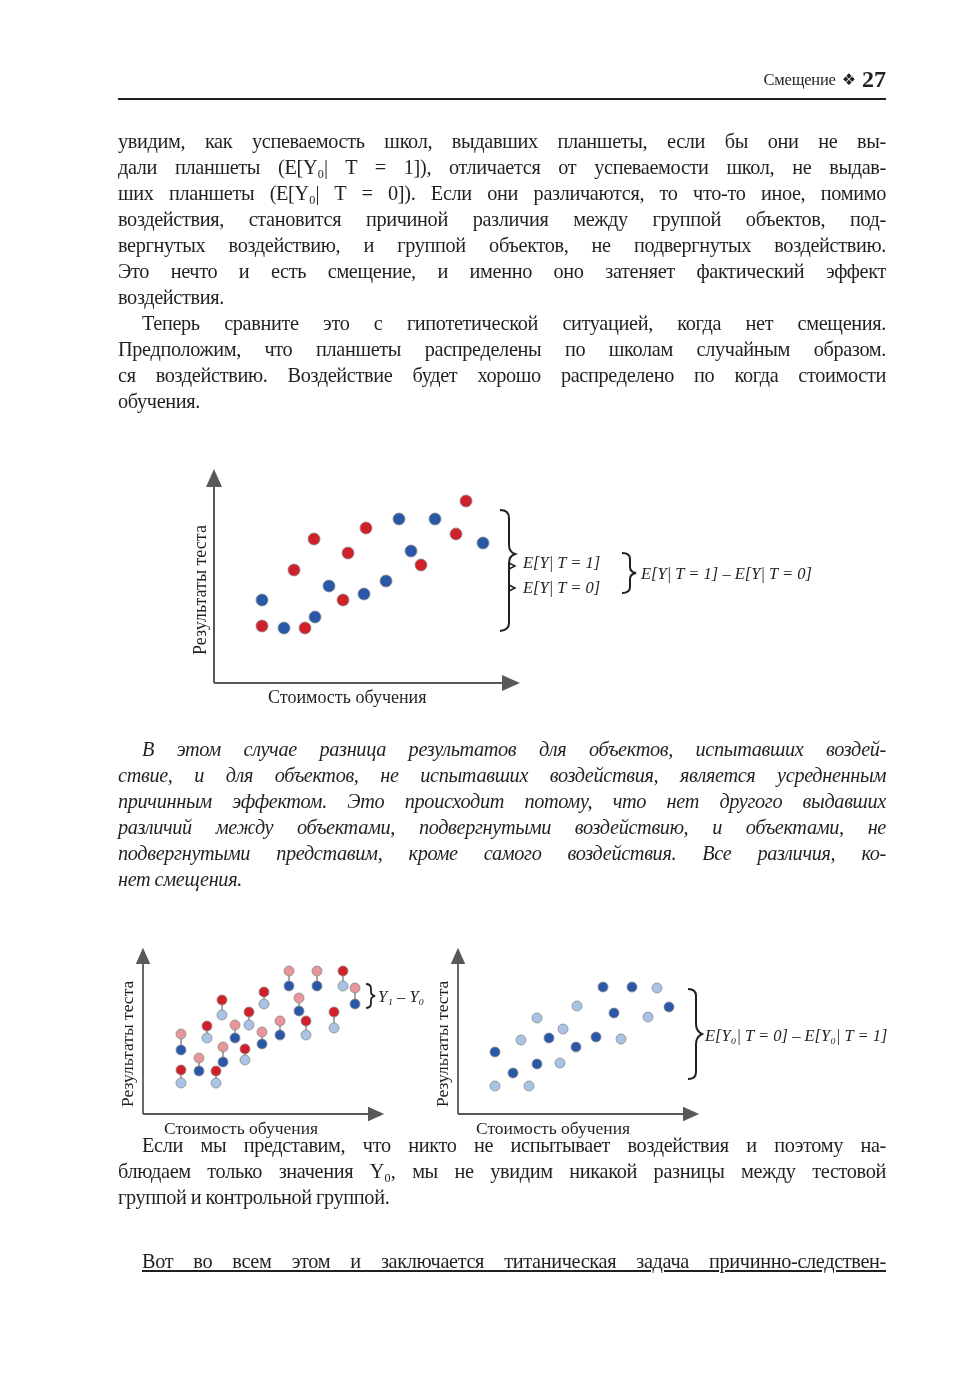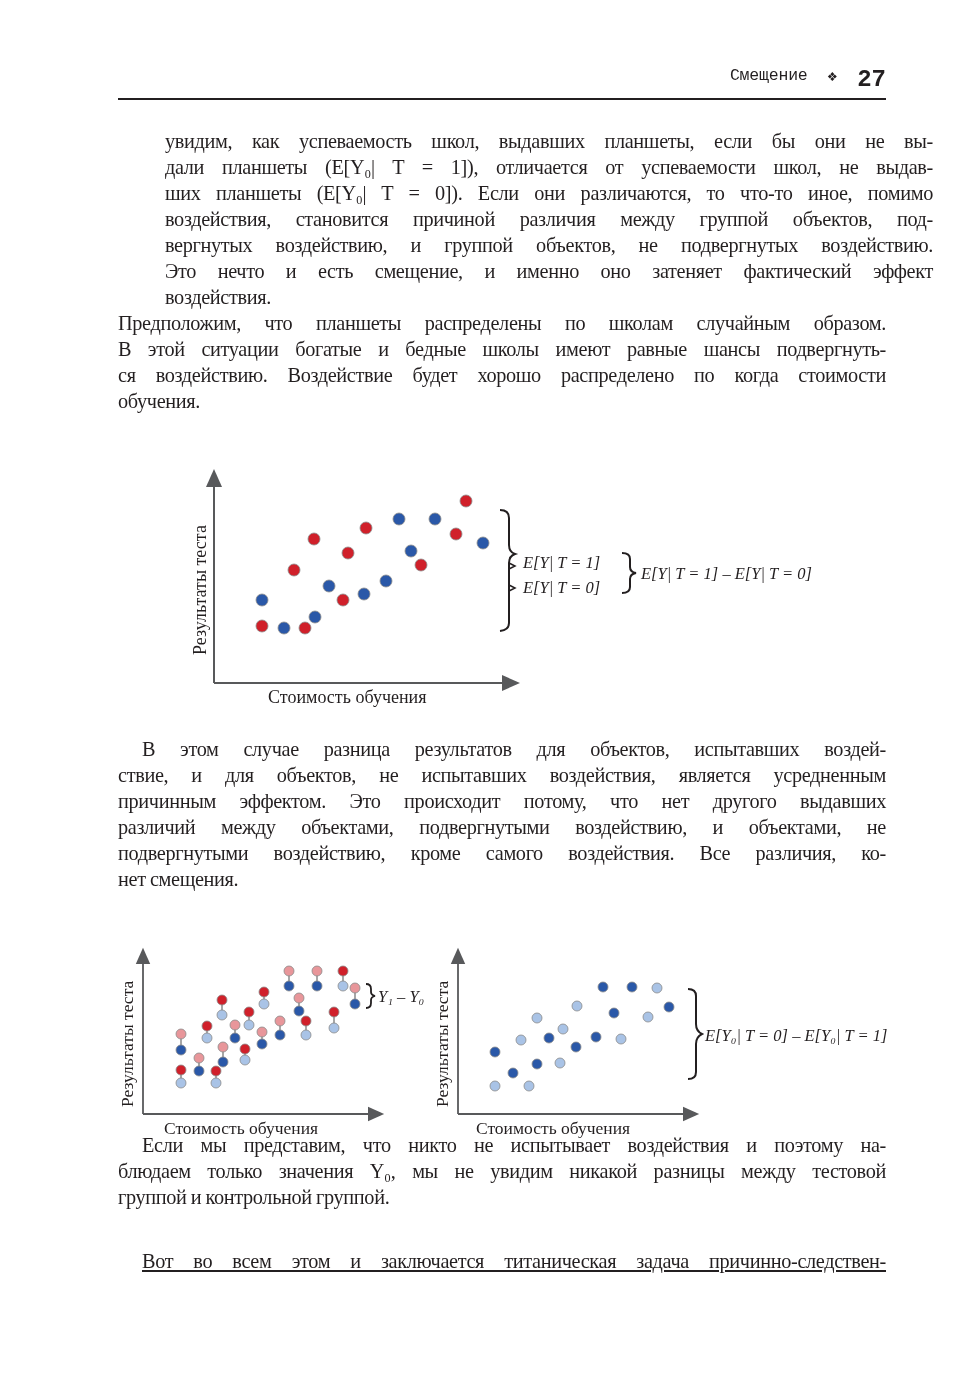--- a/index.html
+++ b/index.html
@@ -1,51 +1,51 @@
 <!DOCTYPE html>
 <html><head>
 <meta charset="utf-8">
 <style>
   html, body { margin: 0; padding: 0; background: #ffffff; }
   body { width: 974px; height: 1388px; position: relative; overflow: hidden; color: #231f20; }
   .header { position: absolute; left: 118px; top: 62px; width: 768px; height: 36px; border-bottom: 2px solid #231f20; }
-  .header-inner { position: absolute; right: 0; top: 4px; font-family: Liberation Mono, monospace; font-size: 17px; display: flex; gap: 20px; }
+  .header-inner { position: absolute; right: 0; top: 4px; font-family: Liberation Serif, serif; font-size: 17px; display: flex; align-items: center; gap: 6px; }
   .header-title { font-size: 16.5px; letter-spacing: -0.2px; }
   .header-sep { font-size: 16px; }
   .header-page { font-weight: bold; font-size: 24px; }
   .para { position: absolute; left: 118px; width: 768px; font-family: "Liberation Serif", serif; font-size: 20.3px; line-height: 26px; text-align: justify; letter-spacing: -0.35px; word-spacing: -0.5px; }
   .para .line { display: block; text-align: justify; text-align-last: justify; white-space: nowrap; }
   .para .line.last { text-align-last: left; }
   svg text { font-family: "Liberation Serif", serif; fill: #231f20; }
   .fig { position: absolute; left: 0; top: 0; }
 </style>
 </head>
 <body>
 
 <div class="header">
   <div class="header-inner">
     <span class="header-title">Смещение</span>
     <span class="header-sep">❖</span>
     <span class="header-page">27</span>
   </div>
 </div>
 
-<div class="para" style="top:128px;margin-left:47px;">
+<div class="para" style="top:128px;">
   <span class="line">увидим, как успеваемость школ, выдавших планшеты, если бы они не вы-</span>
   <span class="line">дали планшеты (E[Y₀| T = 1]), отличается от успеваемости школ, не выдав-</span>
   <span class="line">ших планшеты (E[Y₀| T = 0]).  Если они различаются, то что-то иное, помимо</span>
   <span class="line">воздействия, становится причиной различия между группой объектов, под-</span>
   <span class="line">вергнутых воздействию, и группой объектов, не подвергнутых воздействию.</span>
   <span class="line">Это нечто и есть смещение, и именно оно затеняет фактический эффект</span>
   <span class="line last">воздействия.</span>
 </div>
 
 <div class="para" style="top:310px;">
+  <span class="line" style="padding-left:24px;">Теперь сравните это с гипотетической ситуацией, когда нет смещения.</span>
   <span class="line">Предположим, что планшеты распределены по школам случайным образом.</span>
-  <span class="line">В этой ситуации богатые и бедные школы имеют равные шансы подвергнуть-</span>
   <span class="line">ся воздействию. Воздействие будет хорошо распределено по когда стоимости</span>
   <span class="line last">обучения.</span>
 </div>
 
 <svg class="fig" width="974" height="1388" id="fig1" style="pointer-events:none;">
   <defs>
     <marker id="arr" markerWidth="10" markerHeight="10" refX="5" refY="5" orient="auto">
       <path d="M0,1 L9,5 L0,9 z" fill="#58595b"></path>
     </marker>
   </defs>
@@ -78,26 +78,26 @@
 
   <path d="M500,510 q9,0 9,8 v27 q0,7 6,9 q-6,2 -6,9 v60 q0,7 -9,8" fill="none" stroke="#231f20" stroke-width="2"></path>
   <path d="M509,563 l6,3 l-6,3" fill="none" stroke="#231f20" stroke-width="1.5"></path>
   <path d="M509,585 l6,3 l-6,3" fill="none" stroke="#231f20" stroke-width="1.5"></path>
   <text x="523" y="568" font-size="16.5" font-style="italic">E[Y| T = 1]</text>
   <text x="523" y="593" font-size="16.5" font-style="italic">E[Y| T = 0]</text>
   <path d="M622,553 q8,0 8,6 v8 q0,5 6,6 q-6,1 -6,6 v8 q0,6 -8,6" fill="none" stroke="#231f20" stroke-width="2"></path>
   <text x="641" y="579" font-size="16.5" font-style="italic">E[Y| T = 1] – E[Y| T = 0]</text>
 </svg>
 
-<div class="para" style="top:736px;">
+<div class="para" style="top:736px;font-style:italic;">
   <span class="line" style="padding-left:24px;">В этом случае разница результатов для объектов, испытавших воздей-</span>
   <span class="line">ствие, и для объектов, не испытавших воздействия, является усредненным</span>
   <span class="line">причинным эффектом. Это происходит потому, что нет другого выдавших</span>
   <span class="line">различий между объектами, подвергнутыми воздействию, и объектами, не</span>
-  <span class="line">подвергнутыми воздействию, кроме самого воздействия. Все различия, ко-</span>
+  <span class="line">подвергнутыми представим, кроме самого воздействия. Все различия, ко-</span>
   <span class="line last">нет смещения.</span>
 </div>
 
 <svg class="fig" width="974" height="1388" style="pointer-events:none;">
   <defs>
     <marker id="arr2" markerWidth="10" markerHeight="10" refX="5" refY="5" orient="auto">
       <path d="M0,1 L9,5 L0,9 z" fill="#58595b"></path>
     </marker>
   </defs>
 

